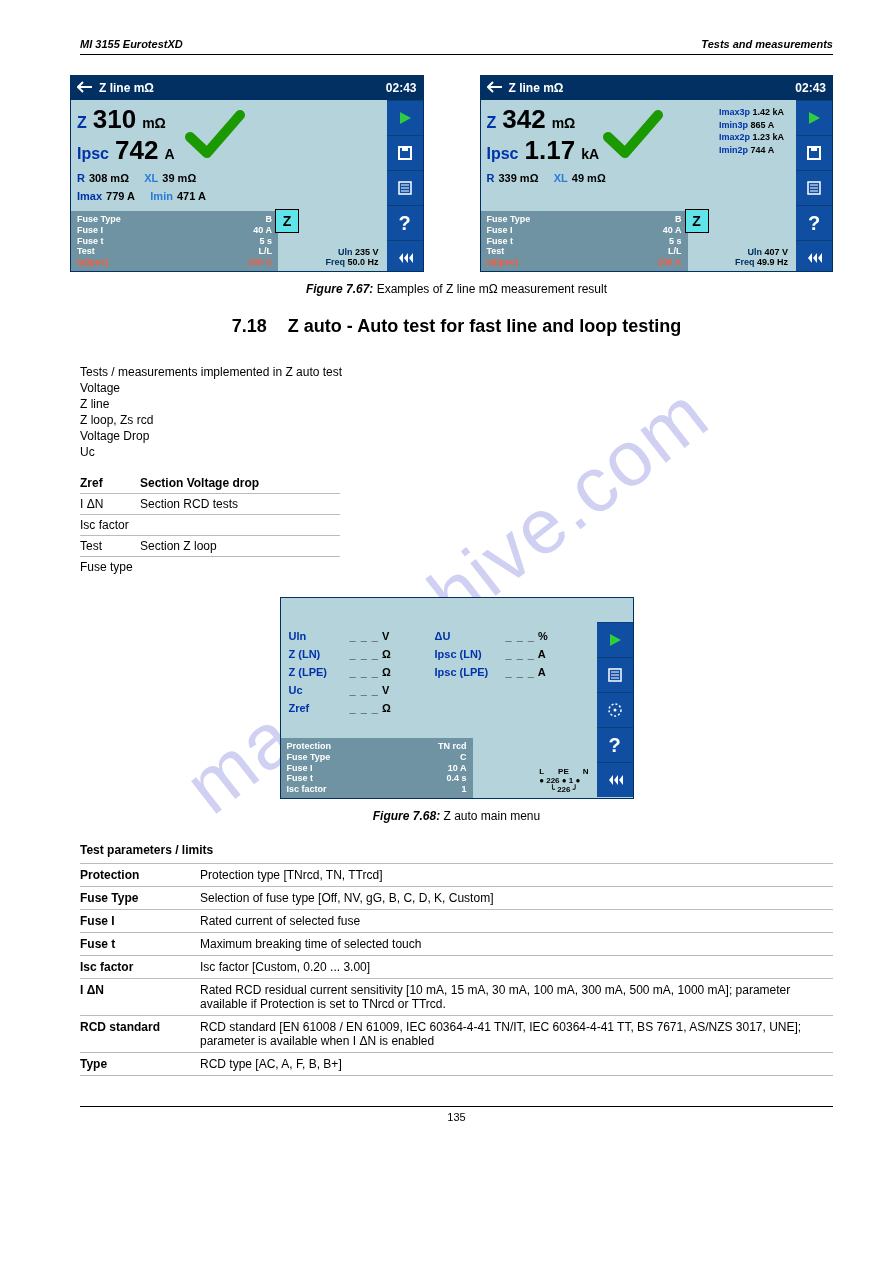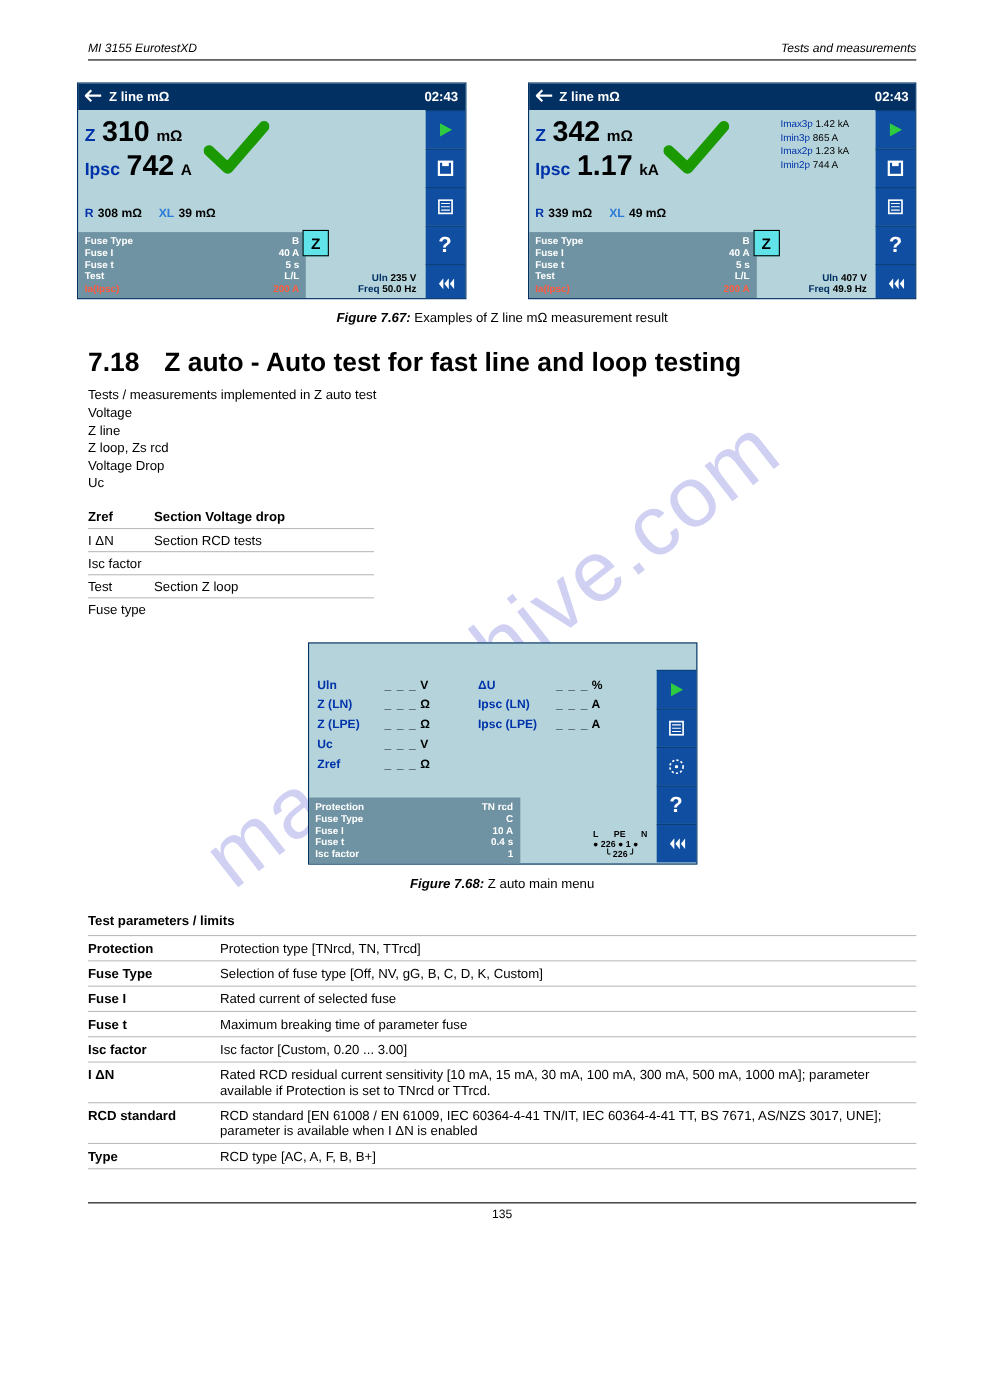--- a/index.html
+++ b/index.html
@@ -10,21 +10,21 @@
     background:#fff;
     width:893px;
   }
   .page {
     padding: 38px 60px 30px 80px;
     box-sizing:border-box;
     position:relative;
   }
   .hdr {
     display:flex; justify-content:space-between;
-    font-style:italic; font-size:11px; margin-bottom:4px;
+    font-style:italic; font-size:11px; margin-bottom:4px;font-weight:bold;
   }
   .rule { border-top:1px solid #000; margin-bottom:20px;}
   .rule-b { border-top:1px solid #000; margin-top:30px; margin-bottom:4px;}
   .ftr {font-size:11px; text-align:center;}
   .screens-row { display:flex; gap:56px; justify-content:center; margin-left:-10px;}
   .screen {
     width:355px; height:195px;
     background:#b4d3da;
     position:relative;
     font-family: Arial, sans-serif;
@@ -50,21 +50,21 @@
   .sidebtns .btn.green svg polygon{fill:#2ecc40;}
   .mainarea {
     position:absolute; left:6px; top:28px; right:40px; bottom:4px;
     font-size:11px;
   }
   .bigrow { display:flex; align-items:baseline; gap:6px;}
   .bigZ { color:#0033aa; font-weight:bold; font-size:16px;}
   .bigval { font-weight:bold; font-size:26px;}
   .unit { font-weight:bold; font-size:14px;}
   .check svg {width:60px;height:50px;}
-  .smallrow { margin-top:22px; font-size:11px;}
+  .smallrow { margin-top:6px; font-size:11px;}
   .smallrow .lbl { color:#0033aa; font-weight:bold; margin-right:4px;}
   .smallrow .lbl2 { color:#2a7ad9; font-weight:bold; margin-right:4px;}
   .fusebox {
     position:absolute; left:0; bottom:0;
     background:#6f93a3; color:#fff;
     width:195px; padding:3px 6px 3px 6px;
     font-size:9px; font-weight:bold; line-height:1.2;
   }
   .fusebox .r {float:right;}
   .fusebox .red {color:#ff5a3c;}
@@ -73,29 +73,29 @@
     width:22px;height:22px; background:#60e4ea;
     border:1px solid #000; display:flex; align-items:center;justify-content:center;
     font-weight:bold; font-size:14px;
   }
   .ulnfreq {
     position:absolute; right:44px; bottom:4px;
     font-size:9px; font-weight:bold; text-align:right; color:#023063;
   }
   .ulnfreq span.v {color:#000;}
   .sideinfo {
-    position:absolute; right:60px; top:30px;
-    font-size:9px; font-weight:normal;
+    position:absolute; right:48px; top:30px;
+    font-size:9px; font-weight:bold;
   }
   .sideinfo .lblc {color:#0033aa;}
   .sideinfo .rowi {line-height:1.4;}
   .caption { text-align:center; margin:10px 0 20px 0;}
   .caption .fignum {font-style:italic; font-weight:bold; font-size:12px;}
   .caption .figtxt {font-size:12px;}
-  .section-title { font-weight:bold; font-size:24px; margin-top:10px; margin-bottom:8px; }
+  .section-title { font-weight:bold; font-size:18px; margin-top:10px; margin-bottom:28px;text-align:center; }
   .section-num { font-weight:bold; margin-right:16px;}
   .plaintext { font-size:12px; margin:2px 0; }
   .hint {font-style:italic; font-size:12px; margin-top:8px;}
   .reftable {
     margin-top:14px;
     font-size:12px;
     width:260px;
   }
   .reftable .trow {
     display:flex;
@@ -473,21 +473,21 @@
     <tr>
           <td class="k">Fuse Type</td>
           <td>Selection of fuse type [Off, NV, gG, B, C, D, K, Custom]</td>
         </tr>
     <tr>
           <td class="k">Fuse I</td>
           <td>Rated current of selected fuse</td>
         </tr>
     <tr>
           <td class="k">Fuse t</td>
-          <td>Maximum breaking time of parameter fuse</td>
+          <td>Maximum breaking time of selected touch</td>
         </tr>
     <tr>
           <td class="k">Isc factor</td>
           <td>Isc factor [Custom, 0.20 ... 3.00]</td>
         </tr>
     <tr>
           <td class="k">I ΔN</td>
           <td>Rated RCD residual current sensitivity [10 mA, 15 mA, 30 mA, 100 mA, 300 mA, 500 mA, 1000 mA]; parameter available if Protection is set to TNrcd or TTrcd.</td>
         </tr>
     <tr>

